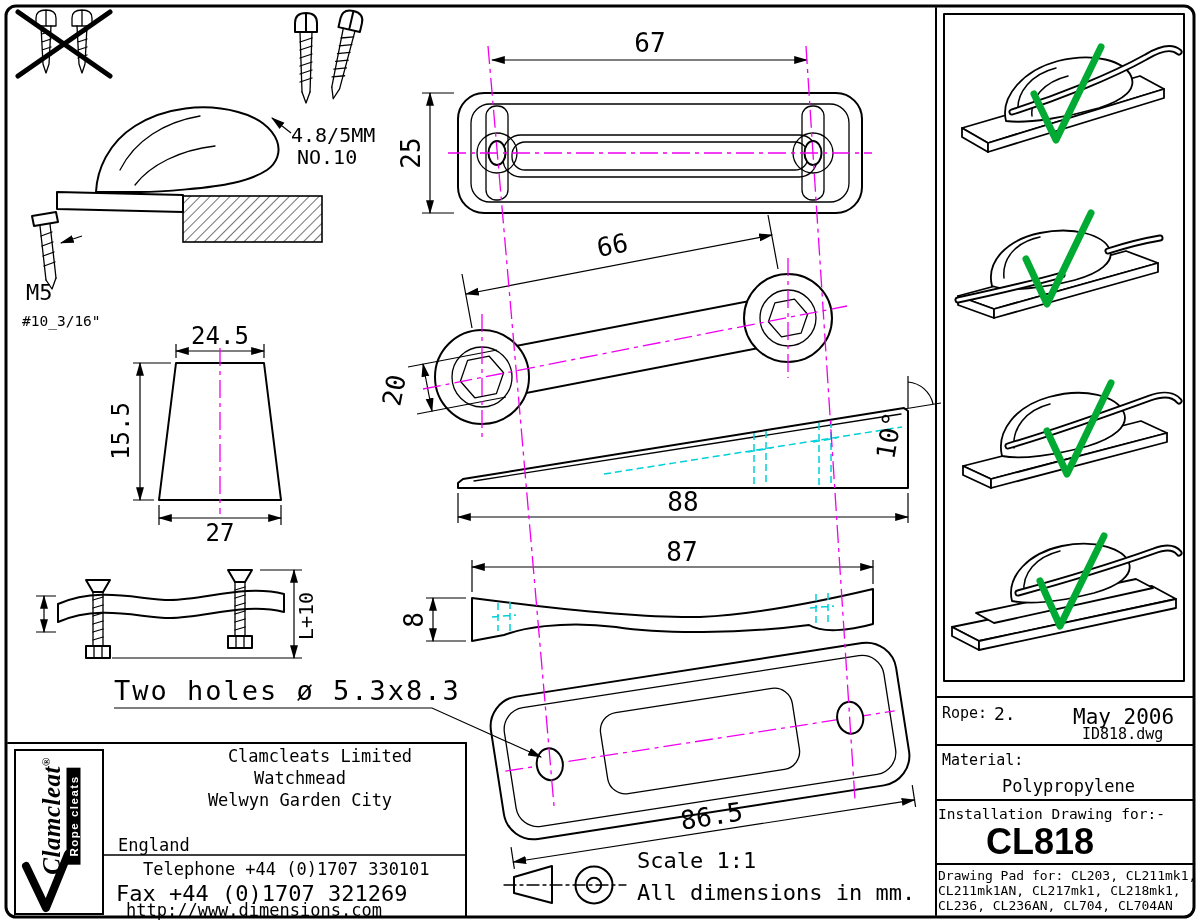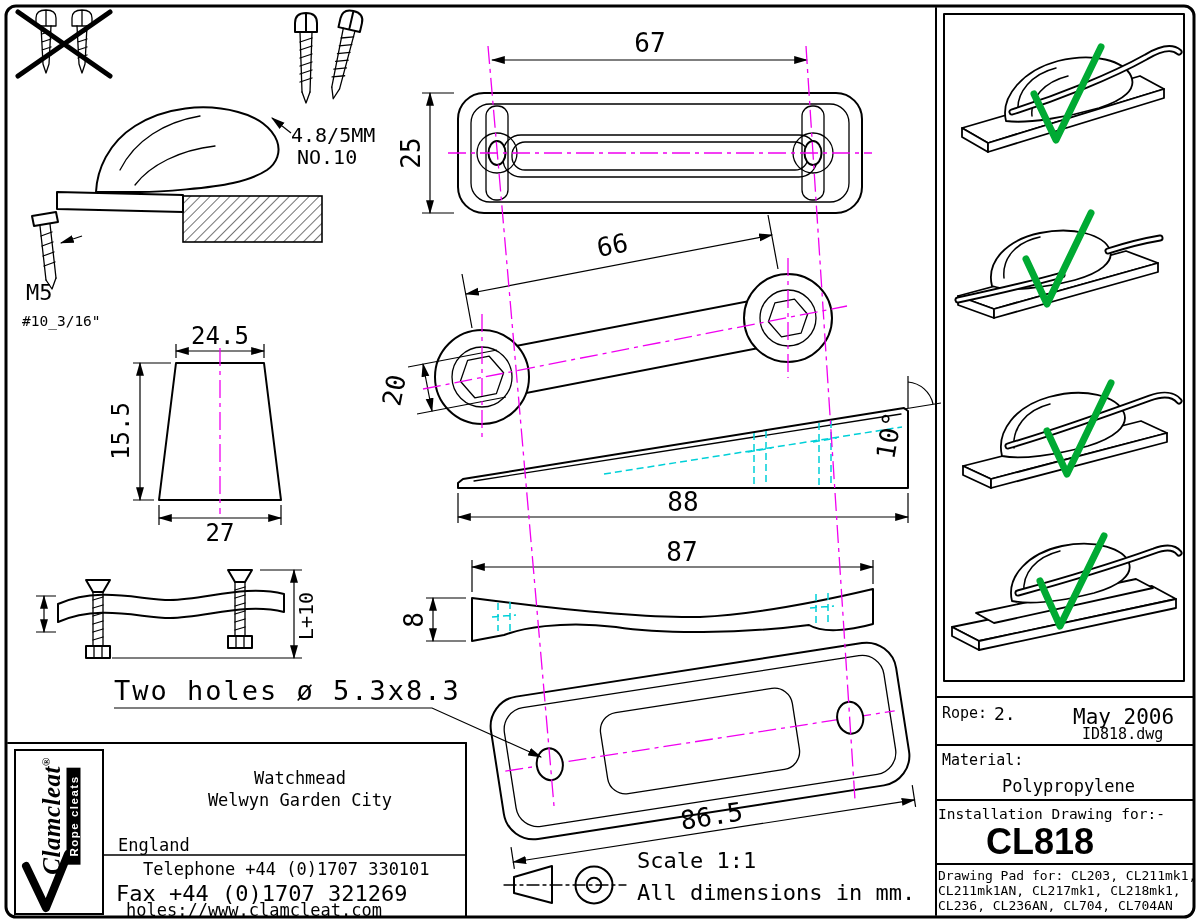--- a/index.html
+++ b/index.html
@@ -288,26 +288,27 @@
 <div class="t" style="left:1073px;top:705px;font-size:21px">May 2006</div>
 <div class="t" style="left:1082px;top:726px;font-size:15px">ID818.dwg</div>
 <div class="t" style="left:942px;top:752px;font-size:15px">Material:</div>
 <div class="t" style="left:1002px;top:777px;font-size:17px">Polypropylene</div>
 <div class="t" style="left:938px;top:806px;font-size:14.5px">Installation Drawing for:-</div>
 <div class="t tc pn" style="left:936px;top:821px;width:208px;font-size:36px">CL818</div>
 <div class="t" style="left:938px;top:869px;font-size:13px">Drawing Pad for: CL203, CL211mk1,</div>
 <div class="t" style="left:938px;top:884px;font-size:13px">CL211mk1AN, CL217mk1, CL218mk1,</div>
 <div class="t" style="left:938px;top:899px;font-size:13px">CL236, CL236AN, CL704, CL704AN</div>
 
+<div class="t tc" style="left:150px;top:747px;width:340px;font-size:17px">Clamcleats Limited</div>
 <div class="t tc" style="left:130px;top:769px;width:340px;font-size:17px">Watchmead</div>
 <div class="t tc" style="left:130px;top:791px;width:340px;font-size:17px">Welwyn Garden City</div>
 <div class="t" style="left:118px;top:836px;font-size:17px">England</div>
 <div class="t" style="left:143px;top:860px;font-size:17px">Telephone +44 (0)1707 330101</div>
 <div class="t" style="left:116px;top:881px;font-size:22px">Fax +44 (0)1707 321269</div>
-<div class="t" style="left:126px;top:901px;font-size:17px">holes://www.clamcleat.com</div>
+<div class="t" style="left:126px;top:901px;font-size:17px">http://www.dimensions.com</div>
 
 <div class="logo-box" style="left:14px;top:749px;width:86px;height:162px;">
   <div class="logo-rot">
     <div class="logo-brand"><span>Clamcleat</span><span class="logo-reg">®</span></div>
     <div class="logo-tag">Rope cleats</div>
   </div>
 </div>
 
 </div>
 

